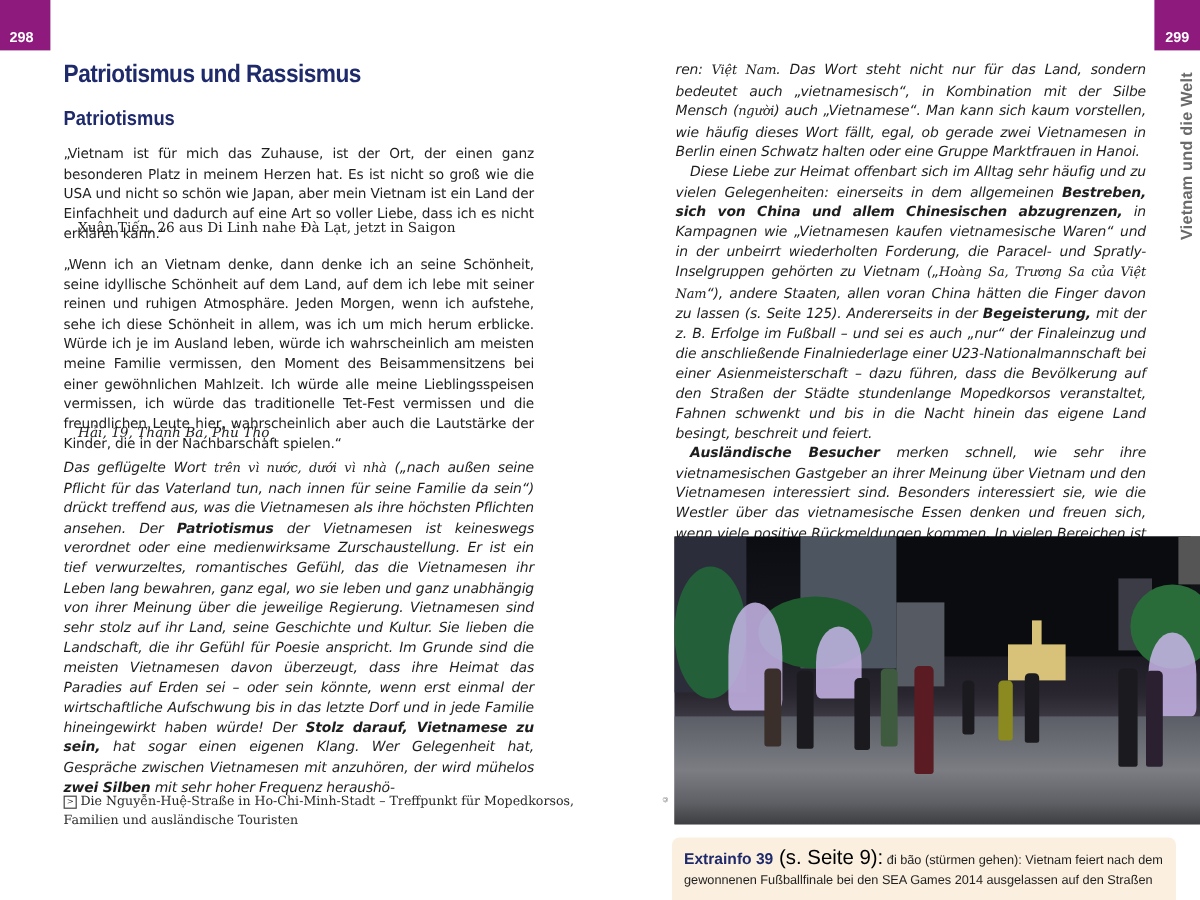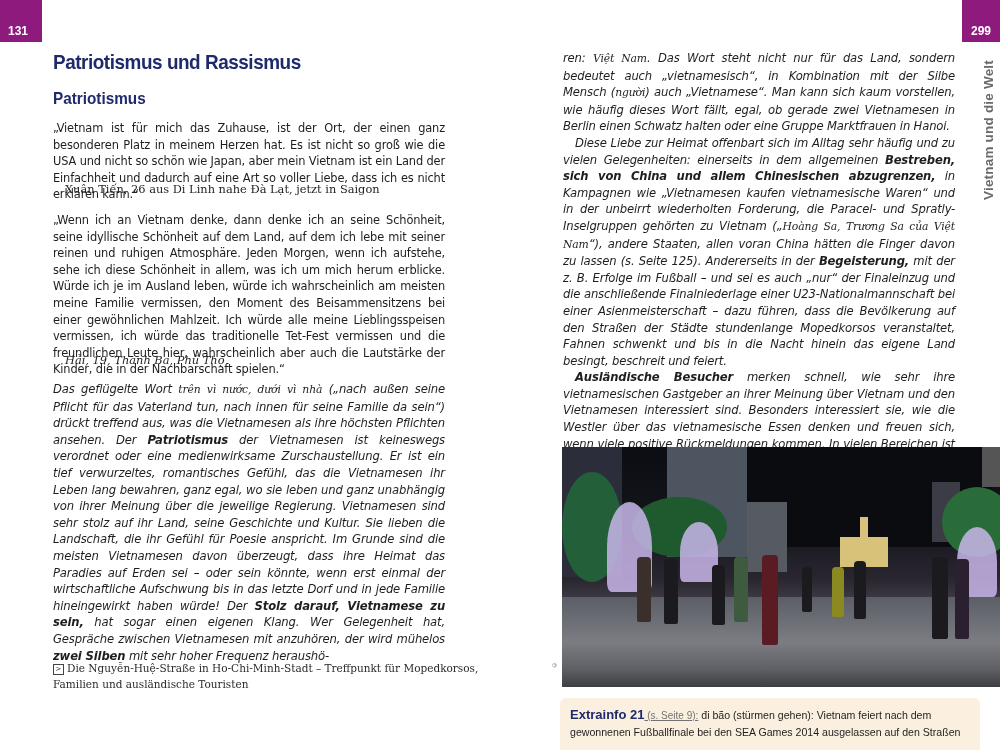--- a/index.html
+++ b/index.html
@@ -81,27 +81,27 @@
     position: absolute; left: 551px; top: 662px;
     writing-mode: vertical-rl; transform: rotate(180deg);
     font-size: 6px; color: #666;
   }
   .extrainfo {
     position: absolute; left: 560px; top: 698px; width: 420px; height: 52px;
     background: #fbf0df; border-radius: 6px 6px 0 0; box-sizing: border-box; padding: 8px 6px 0 10px;
     font-family: "Liberation Sans", sans-serif; font-size: 10.6px; line-height: 17px; color: #1e1e1e;
   }
   .extrainfo .ei-label { font-weight: bold; font-size: 13px; color: #1f2a6b; }
-  .extrainfo .ei-ref { font-size: 10px; color: #737373; text-decoration: underline; }
+  .extrainfo .ei-ref { font-size: 17px; color: #000000; }
 </style>
 </head>
 <body>
 
 <div class="page-tab left">
-    <span>131</span>
+    <span>298</span>
   </div>
 <div class="page-tab right">
     <span>299</span>
   </div>
 <div class="side-title">Vietnam und die Welt</div>
 
 <div class="col left">
   <h1>Patriotismus und Rassismus</h1>
   <h2>Patriotismus</h2>
 
@@ -159,14 +159,14 @@
   <div class="person" style="left:200px;top:108px;width:16px;height:90px;background:#5a1c22;"></div>
   <div class="person" style="left:240px;top:120px;width:10px;height:45px;"></div>
   <div class="person" style="left:270px;top:120px;width:12px;height:50px;background:#8a8a20;"></div>
   <div class="person" style="left:292px;top:114px;width:12px;height:58px;"></div>
   <div class="person" style="left:370px;top:110px;width:16px;height:82px;"></div>
   <div class="person" style="left:393px;top:112px;width:14px;height:80px;background:#2a2030;"></div>
 </div>
 <div class="credit">©</div>
 
 <div class="extrainfo">
-  <span class="ei-label">Extrainfo 21</span><span class="ei-ref"> (s. Seite 9):</span><span> đi bão (stürmen gehen): Vietnam feiert nach dem gewonnenen Fußballfinale bei den SEA Games 2014 ausgelassen auf den Straßen</span>
+  <span class="ei-label">Extrainfo 39</span><span class="ei-ref"> (s. Seite 9):</span><span> đi bão (stürmen gehen): Vietnam feiert nach dem gewonnenen Fußballfinale bei den SEA Games 2014 ausgelassen auf den Straßen</span>
 </div>
 
 </body></html>

